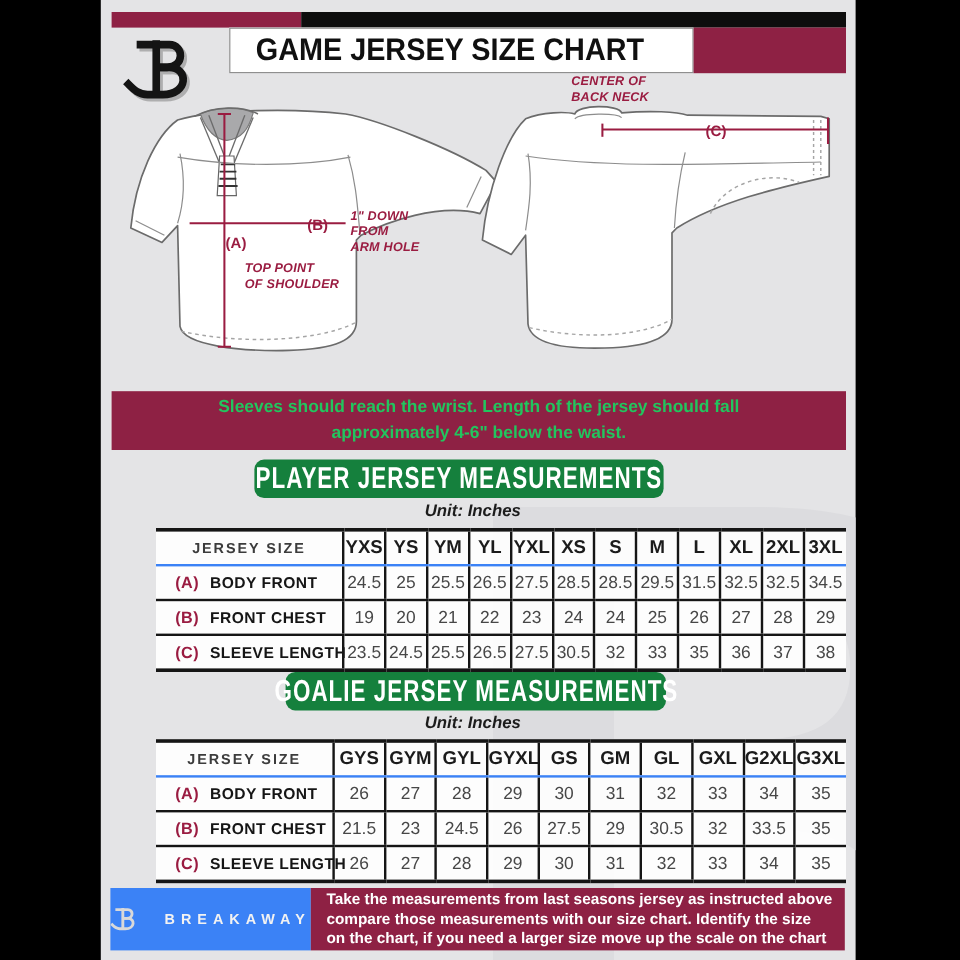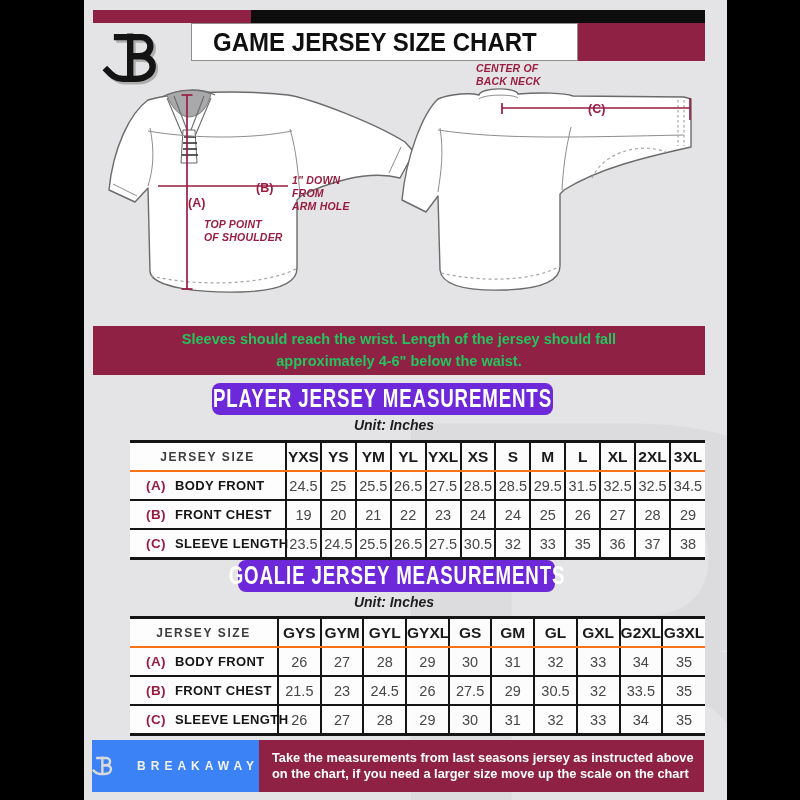--- a/index.html
+++ b/index.html
@@ -1,18 +1,18 @@
 <!DOCTYPE html>
 <html><head>
 <meta charset="utf-8">
 <style>
   html,body{margin:0;padding:0;background:#000;}
   .stage{position:relative;width:800px;height:800px;background:#000;overflow:hidden;
          font-family:"Liberation Sans",sans-serif;}
-  .content{position:absolute;left:84px;top:0;width:629px;height:800px;background:#e4e4e6;overflow:hidden;padding-left:14px;}
+  .content{position:absolute;left:84px;top:0;width:629px;height:800px;background:#e4e4e6;overflow:hidden;}
 
   .watermark{position:absolute;left:280px;top:330px;font-size:700px;line-height:0.95;
              font-weight:bold;color:#dcdcdf;z-index:0;user-select:none;}
 
   
   .topbar{position:absolute;left:9px;top:10px;width:612px;height:13px;display:flex;z-index:3;}
   .topbar-maroon{width:158px;height:100%;background:#8e2144;}
   .topbar-black{flex:1;height:100%;background:#0d0d0d;}
   .logo{position:absolute;left:16px;top:29px;width:64px;height:58px;z-index:3;}
   .title-box{position:absolute;left:107px;top:23px;width:387px;height:38px;background:#fff;
@@ -32,38 +32,38 @@
   #cap-b{left:208px;top:174px;}
   #cap-c{left:392px;top:62px;}
   #marker-c{left:504px;top:102px;}
 
   
   .notice{position:absolute;left:9px;top:326px;width:612px;height:49px;background:#8e2144;z-index:3;
           display:flex;flex-direction:column;align-items:center;justify-content:center;
           color:#22c55e;font-size:14.5px;font-weight:600;line-height:21.5px;text-align:center;}
 
   
-  .section-title{position:absolute;height:32px;background:#6d28d9;border-radius:8px;z-index:3;
+  .section-title{position:absolute;height:32px;background:#15803d;border-radius:8px;z-index:3;
                  display:flex;align-items:center;justify-content:center;color:#fff;}
   .section-title span{display:inline-block;font-size:22px;font-weight:800;letter-spacing:1px;
                       transform:scale(0.85,1.15);white-space:nowrap;}
   #player-title{left:128px;top:383px;width:341px;}
   #goalie-title{left:154px;top:560px;width:317px;}
   .unit{position:absolute;left:150px;width:320px;text-align:center;z-index:3;
         font-size:14px;font-weight:700;font-style:italic;color:#1c1c1c;}
   #player-unit{top:417px;}
   #goalie-unit{top:594px;}
 
   
   .size-table{position:absolute;left:46px;width:575px;border-collapse:collapse;table-layout:fixed;
               background:rgba(255,255,255,0.9);z-index:3;}
   #player-table{top:440px;}
   #goalie-table{top:616px;}
   .size-table th,.size-table td{padding:0;height:27px;text-align:center;vertical-align:middle;}
-  .size-table thead th{border-top:3px solid #151515;border-bottom:2px solid #f97316;}
+  .size-table thead th{border-top:3px solid #151515;border-bottom:2px solid #3b82f6;}
   .size-table tbody td{border-bottom:2px solid #151515;}
   .size-table tbody tr:last-child td{border-bottom:3px solid #151515;}
   .size-table th.sz,.size-table td.val{border-left:2px solid #151515;}
   .size-table th.sz{font-size:15.5px;font-weight:700;color:#1b1b1b;}
   .size-table th.size-h{font-size:12px;font-weight:600;letter-spacing:1.6px;color:#3c3c3c;}
   .size-table td.val{font-size:14.5px;color:#474747;}
   .size-table td.row-label{text-align:left;padding-left:16px;font-size:13px;font-weight:700;
                            color:#151515;letter-spacing:0.4px;white-space:nowrap;}
   .size-table td.row-label .key{color:#9a1c41;font-weight:800;margin-right:9px;font-size:13.5px;}
 
@@ -331,18 +331,19 @@
           <g fill="none" stroke="#d9d9d9" stroke-width="7">
             <path d="M12,9 H42 C56,9 56,30 40,30 H30"></path>
             <path d="M30,30 H42 C60,30 60,55 36,55 H22 C13,55 9,50 2,43"></path>
             <path d="M30,5 V55"></path>
           </g>
         </svg>
         <span class="brand-name">BREAKAWAY</span>
       </div>
       <div class="footer-text">
           <div class="line">Take the measurements from last seasons jersey as instructed above</div>
+          <div class="line">compare those measurements  with our size chart. Identify the size</div>
           <div class="line">on the chart, if you need a larger size move up the scale on the chart</div>
         </div>
     </div>
 
   </div>
 </div>
 
 </body></html>

